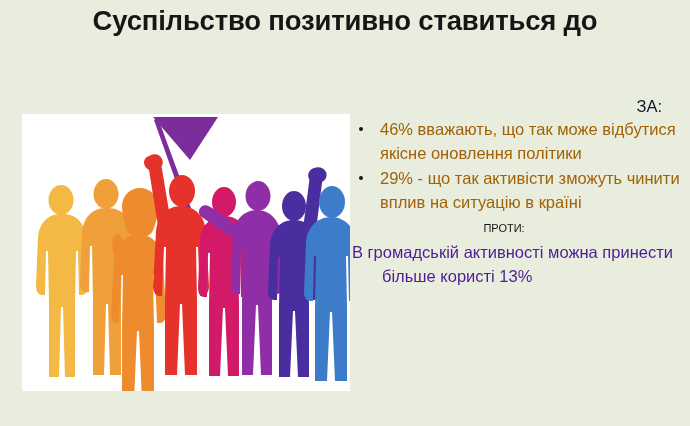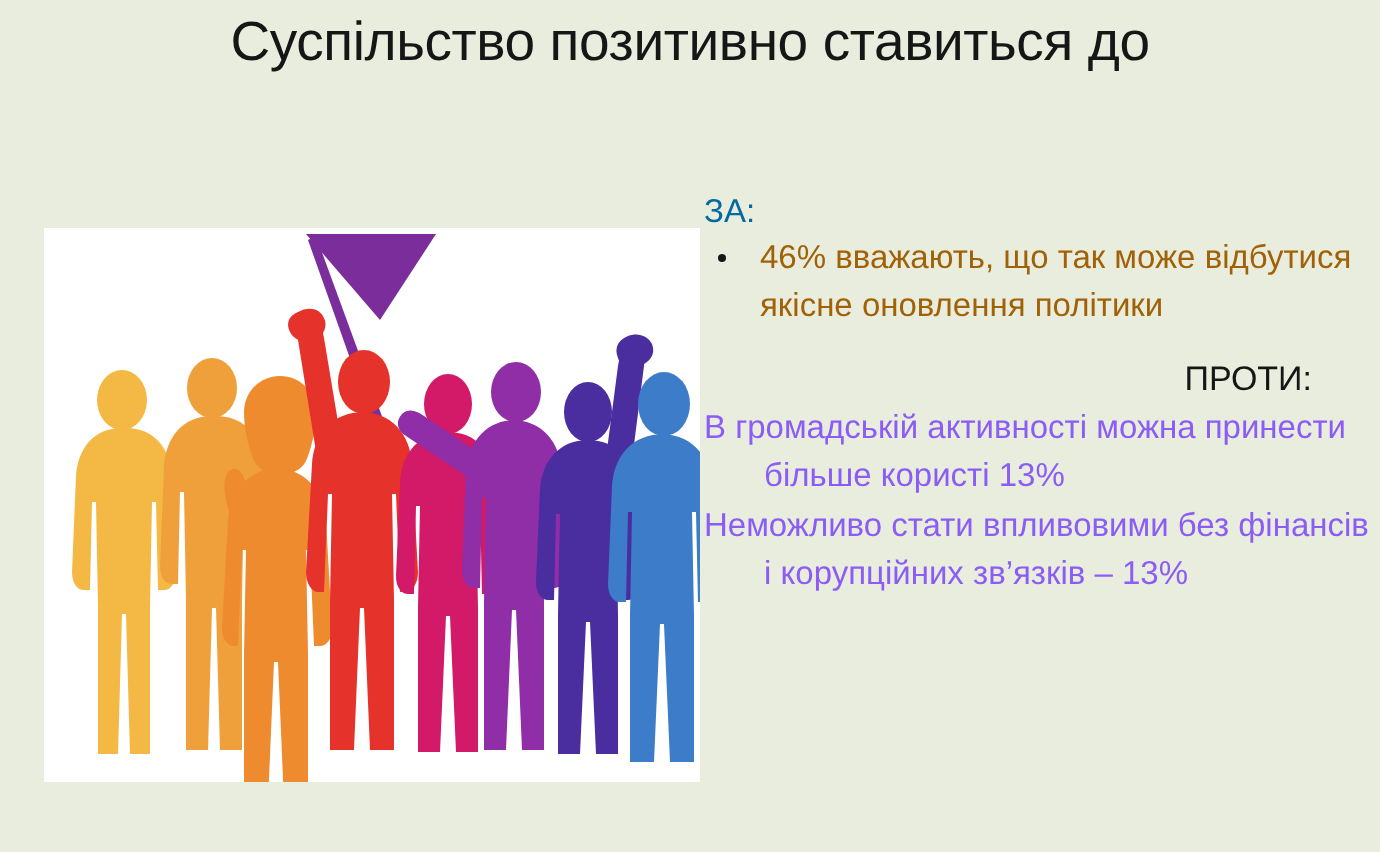--- a/index.html
+++ b/index.html
@@ -27,21 +27,21 @@
   .title {
     position: absolute;
     left: 0;
     top: 2px;
     width: 690px;
     text-align: center;
     font-size: 27.5px;
     line-height: 37px;
     letter-spacing: -0.2px;
     color: #161616;
-    font-weight: 400;
+    font-weight: 700;
   }
   .title-line { display: block; white-space: nowrap; }
 
   
   .illus-panel {
     position: absolute;
     left: 22px;
     top: 114px;
     width: 328px;
     height: 277px;
@@ -52,33 +52,33 @@
 
   
   .text-col {
     position: absolute;
     left: 352px;
     top: 94px;
     width: 336px;
     height: 332px;
   }
   .heading {
-    text-align: left;
+    text-align: right;
     font-size: 16.5px;
     line-height: 24px;
-    color: #0369a1;
+    color: #0f172a;
     padding-right: 26px;
   }
   .heading-protyv {
-    text-align: right;
-    font-size: 17px;
+    text-align: center;
+    font-size: 11px;
     line-height: 24px;
     color: #161616;
     padding-right: 32px;
-    margin-top: 13px;
+    margin-top: 2px;
   }
   ul.bullets {
     list-style: none;
     margin: 0;
     padding: 0;
   }
   ul.bullets li {
     position: relative;
     font-size: 16.5px;
     line-height: 23.5px;
@@ -93,21 +93,21 @@
     width: 4px;
     height: 4px;
     border-radius: 50%;
     background: #161616;
   }
   ul.bullets li .btxt { display: block; }
 
   .para {
     font-size: 16.5px;
     line-height: 24px;
-    color: #8b5cf6;
+    color: #4c1d95;
     padding-left: 30px;
     text-indent: -30px;
     margin: 0;
   }
   .para + .para { margin-top: 1px; }
 </style>
 </head>
 <body>
 
 <div class="slide">
@@ -175,22 +175,25 @@
 
   <div class="text-col">
 
     <div class="heading">ЗА:</div>
 
     <ul class="bullets">
       <li>
         <span class="dot"></span>
         <span class="btxt">46% вважають, що так може відбутися якісне оновлення політики</span>
       </li>
+      <li>
+        <span class="dot"></span>
+        <span class="btxt">29% - що так активісти зможуть чинити вплив на ситуацію в країні</span>
+      </li>
     </ul>
 
     <div class="heading-protyv">ПРОТИ:</div>
 
     <p class="para">В громадській активності можна принести більше користі  13%</p>
-    <p class="para">Неможливо стати впливовими без фінансів і корупційних зв’язків – 13%</p>
 
   </div>
 
 </div>
 
 </body></html>

